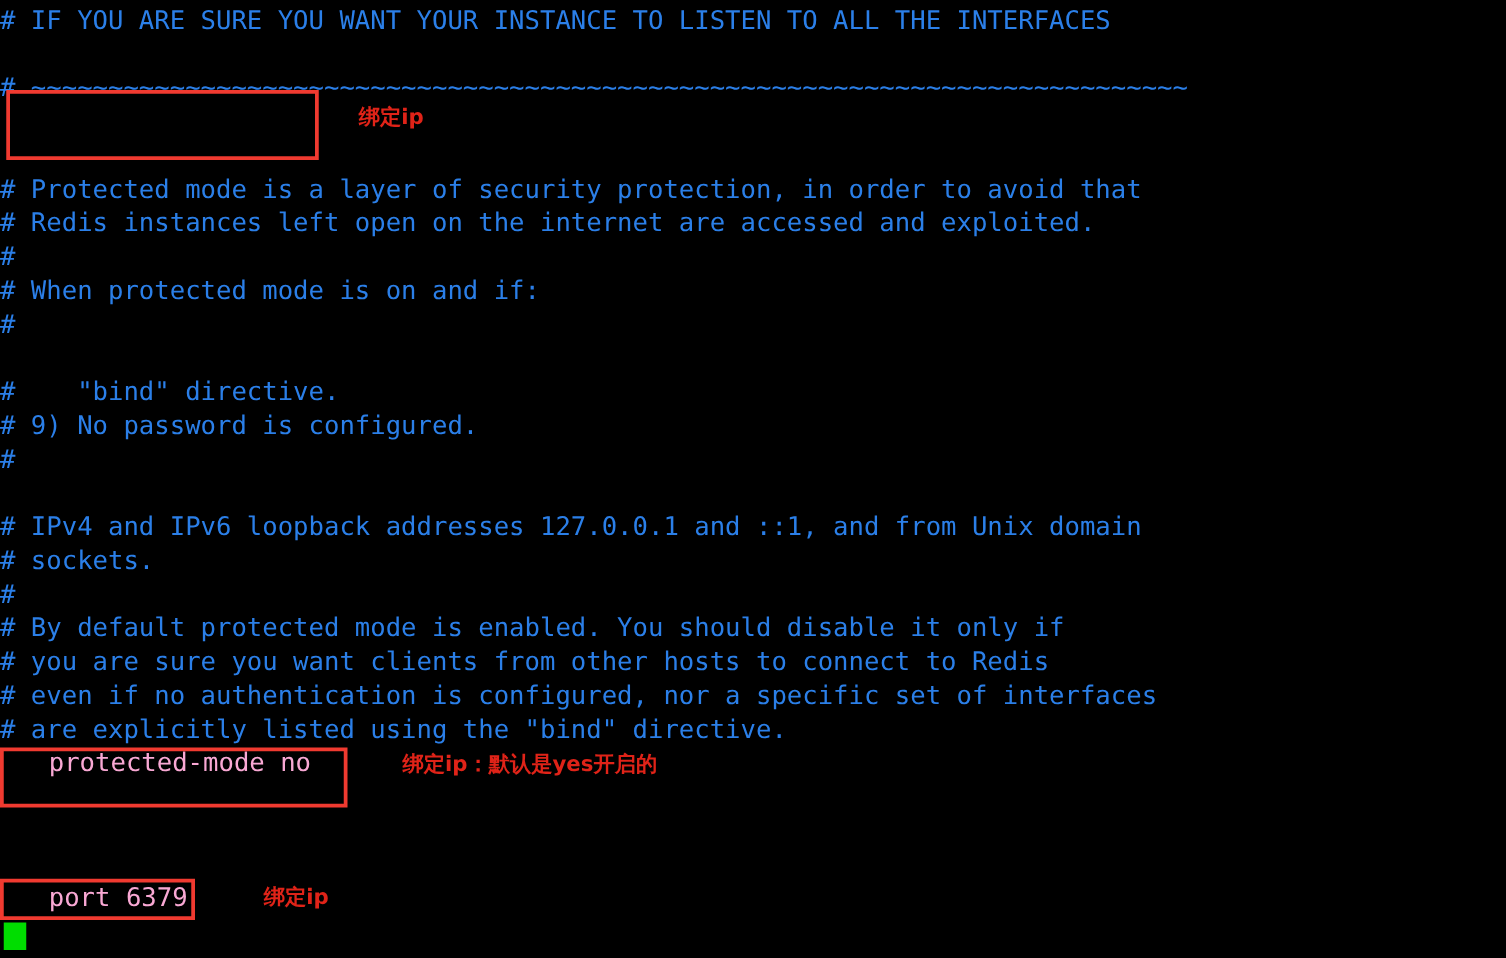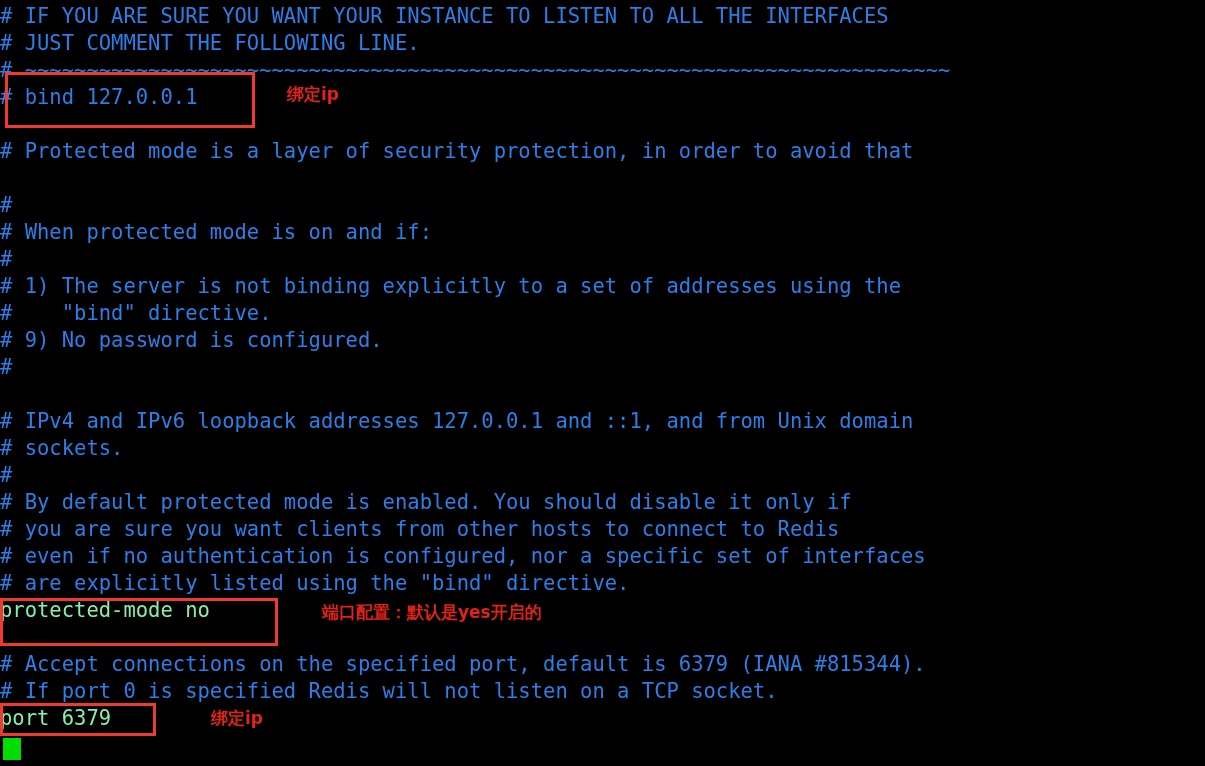--- a/index.html
+++ b/index.html
@@ -31,21 +31,21 @@
     left: 0;
     white-space: pre;
     font-family: "DejaVu Sans Mono", "Liberation Mono", monospace;
     font-size: 20.5px;
     line-height: 27px;
     height: 27px;
     letter-spacing: 0px;
     color: #2b7fe8;
   }
   .code-line.comment { color: #2b7fe8; }
-  .code-line.active  { color: #86efac; }
+  .code-line.active  { color: #f9a8d4; padding-left: 39px; }
 
   
   .anno-box {
     position: absolute;
     border: 3px solid #f03a30;
     box-sizing: border-box;
     background: transparent;
     pointer-events: none;
   }
 
@@ -65,48 +65,44 @@
     position: absolute;
     background: #00dd00;
   }
 </style>
 </head>
 <body>
 
 <div id="terminal">
 
   <div class="code-line comment" style="top:3px"># IF YOU ARE SURE YOU WANT YOUR INSTANCE TO LISTEN TO ALL THE INTERFACES</div>
-  <div class="code-line comment" style="top:30px"># JUST COMMENT THE FOLLOWING LINE.</div>
   <div class="code-line comment" style="top:57px"># ~~~~~~~~~~~~~~~~~~~~~~~~~~~~~~~~~~~~~~~~~~~~~~~~~~~~~~~~~~~~~~~~~~~~~~~~~~~</div>
-  <div class="code-line comment" style="top:84px"># bind 127.0.0.1</div>
   <div class="code-line comment" style="top:111px"></div>
   <div class="code-line comment" style="top:138px"># Protected mode is a layer of security protection, in order to avoid that</div>
+  <div class="code-line comment" style="top:165px"># Redis instances left open on the internet are accessed and exploited.</div>
   <div class="code-line comment" style="top:192px">#</div>
   <div class="code-line comment" style="top:219px"># When protected mode is on and if:</div>
   <div class="code-line comment" style="top:246px">#</div>
-  <div class="code-line comment" style="top:273px"># 1) The server is not binding explicitly to a set of addresses using the</div>
   <div class="code-line comment" style="top:300px">#    "bind" directive.</div>
   <div class="code-line comment" style="top:327px"># 9) No password is configured.</div>
   <div class="code-line comment" style="top:354px">#</div>
   <div class="code-line comment" style="top:408px"># IPv4 and IPv6 loopback addresses 127.0.0.1 and ::1, and from Unix domain</div>
   <div class="code-line comment" style="top:435px"># sockets.</div>
   <div class="code-line comment" style="top:462px">#</div>
   <div class="code-line comment" style="top:489px"># By default protected mode is enabled. You should disable it only if</div>
   <div class="code-line comment" style="top:543px"># even if no authentication is configured, nor a specific set of interfaces</div>
   <div class="code-line comment" style="top:516px"># you are sure you want clients from other hosts to connect to Redis</div>
   <div class="code-line comment" style="top:570px"># are explicitly listed using the "bind" directive.</div>
   <div class="code-line active" style="top:597px">protected-mode no</div>
   <div class="code-line comment" style="top:624px"></div>
-  <div class="code-line comment" style="top:651px"># Accept connections on the specified port, default is 6379 (IANA #815344).</div>
-  <div class="code-line comment" style="top:678px"># If port 0 is specified Redis will not listen on a TCP socket.</div>
   <div class="code-line active" style="top:705px">port 6379</div>
 
   <div class="anno-box" style="left:5px;  top:72px;  width:250px; height:56px;"></div>
   <div class="anno-box" style="left:0px;  top:598px; width:278px; height:48px;"></div>
   <div class="anno-box" style="left:0px;  top:703px; width:156px; height:33px;"></div>
 
   <div class="anno-label" style="left:287px; top:84px;">绑定ip</div>
-  <div class="anno-label" style="left:322px; top:602px;">端口配置：默认是yes开启的</div>
+  <div class="anno-label" style="left:322px; top:602px;">绑定ip：默认是yes开启的</div>
   <div class="anno-label" style="left:211px; top:708px;">绑定ip</div>
 
   <div class="cursor-block" style="left:3px; top:738px; width:18px; height:22px;"></div>
 
 </div>
 
 </body></html>

